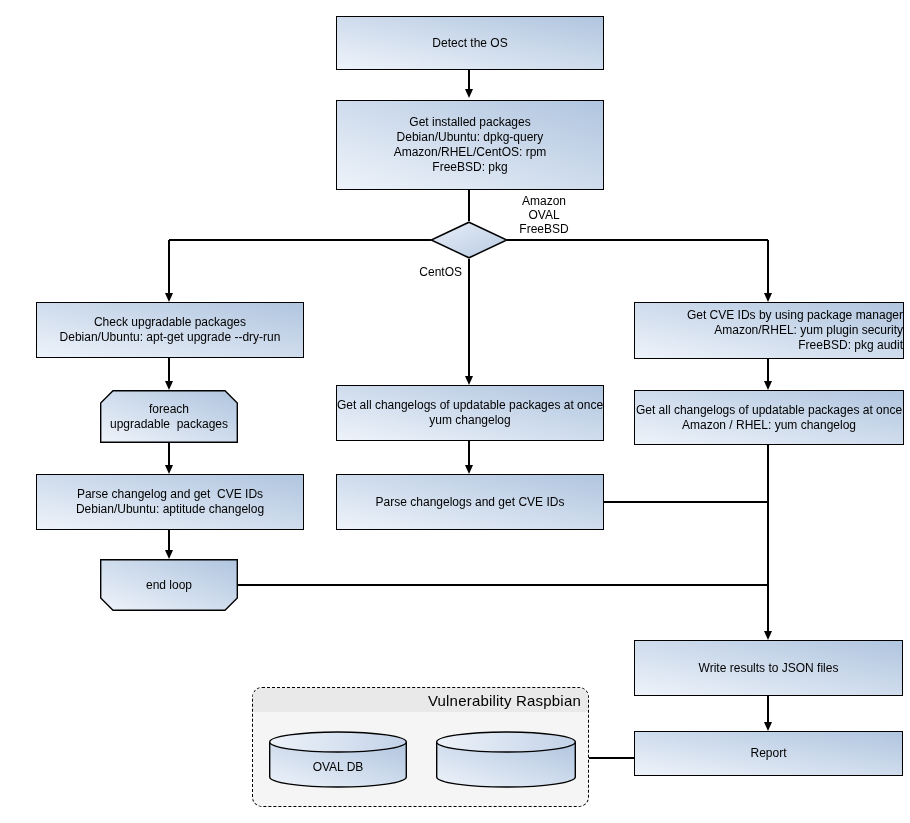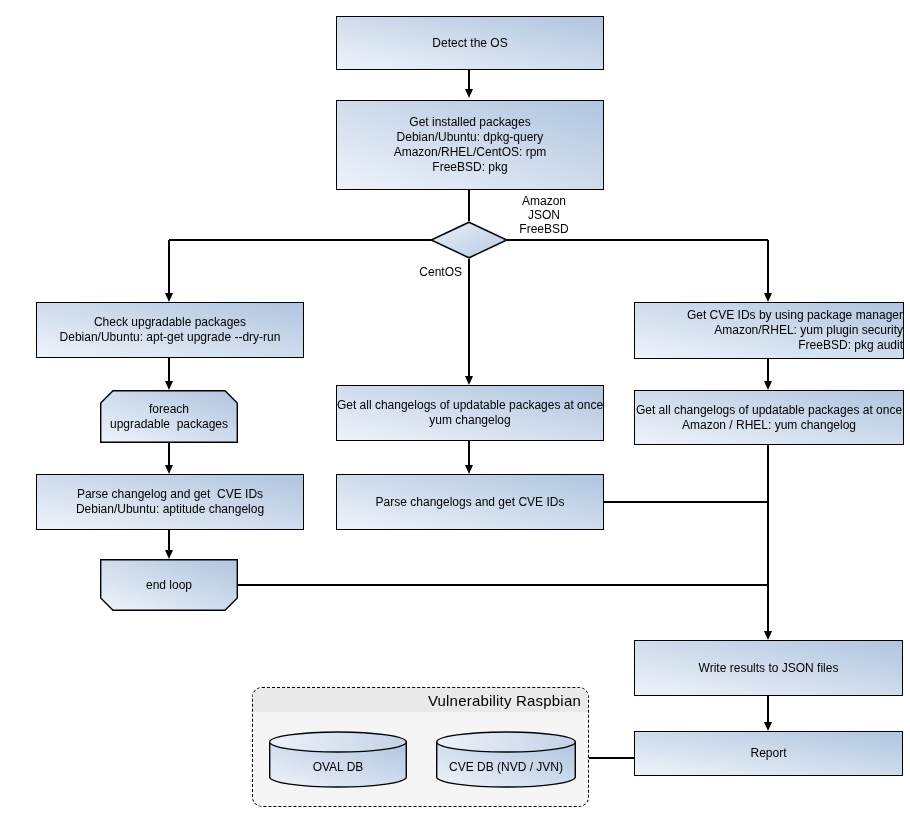--- a/index.html
+++ b/index.html
@@ -152,21 +152,21 @@
     <span class="line">Amazon/RHEL/CentOS: rpm</span>
     <span class="line">FreeBSD: pkg</span>
   </div>
 
   <svg class="shape" id="s-diamond" viewBox="0 0 78 38">
     <polygon points="39,1.2 76.8,19 39,36.8 1.2,19" fill="url(#gradDiamond)" stroke="#000" stroke-width="1.5"></polygon>
   </svg>
 
   <div class="blabel" id="lbl-right">
     <span class="line">Amazon</span>
-    <span class="line">JSON</span>
+    <span class="line">OVAL</span>
     <span class="line">FreeBSD</span>
   </div>
   <div class="blabel" id="lbl-centos">
     <span class="line">CentOS</span>
   </div>
 
   <div class="box" id="b-check">
     <span class="line">Check upgradable packages</span>
     <span class="line">Debian/Ubuntu: apt-get upgrade --dry-run</span>
   </div>
@@ -233,16 +233,15 @@
       <ellipse cx="69" cy="11" rx="68.3" ry="10" fill="url(#gradCylTop)" stroke="#000" stroke-width="1.4"></ellipse>
     </svg>
     <div class="cyl-label">OVAL DB</div>
   </div>
 
   <div class="cyl" id="c-cve">
     <svg width="140" height="57" viewBox="0 0 140 57">
       <path d="M 0.7 11 L 0.7 46 A 69.3 10 0 0 0 139.3 46 L 139.3 11" fill="url(#gradShape)" stroke="#000" stroke-width="1.4"></path>
       <ellipse cx="70" cy="11" rx="69.3" ry="10" fill="url(#gradCylTop)" stroke="#000" stroke-width="1.4"></ellipse>
     </svg>
-    <div class="cyl-label">CVE DB (NVD / JVN)</div>
   </div>
 
 </div>
 
 </body></html>

